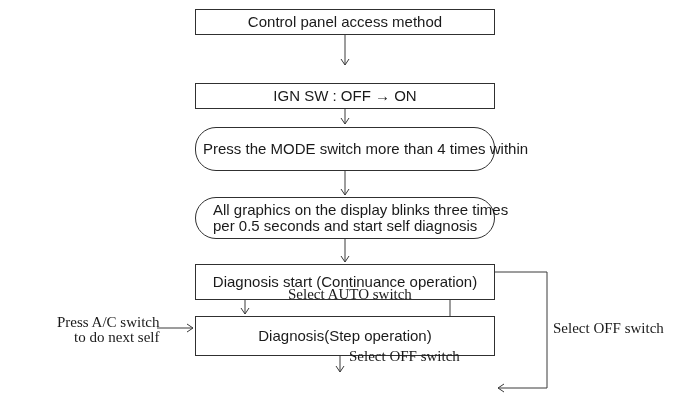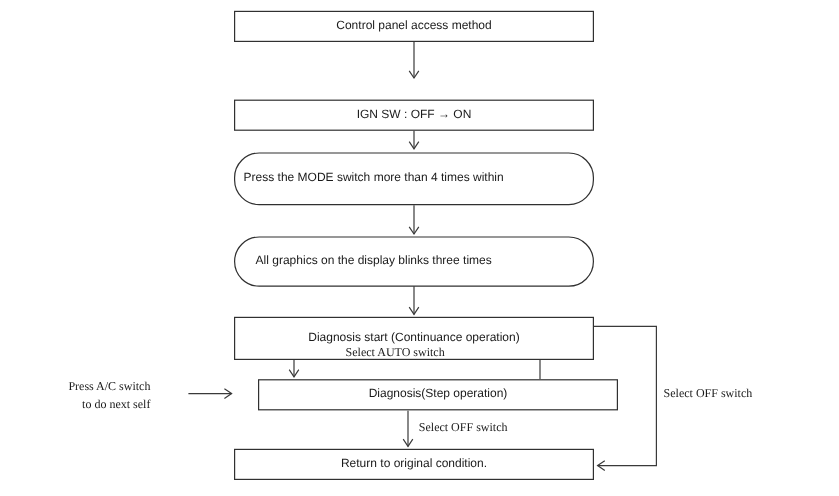--- a/index.html
+++ b/index.html
@@ -6,21 +6,21 @@
     margin: 0;
     padding: 0;
     background: #ffffff;
   }
   .canvas {
     position: relative;
     width: 699px;
     height: 413px;
     background: #ffffff;
     font-family: "Liberation Sans", sans-serif;
-    font-size: 10px;
+    font-size: 15px;
     color: #1a1a1a;
     overflow: hidden;
   }
   .connectors {
     position: absolute;
     left: 0;
     top: 0;
     width: 699px;
     height: 413px;
   }
@@ -87,34 +87,32 @@
 
   <div class="flow-box align-left multiline" style="top:127px; height:44px; padding-left:7px;">
     <div>
       <div>Press the MODE switch more than 4 times within</div>
     </div>
   </div>
 
   <div class="flow-box align-left multiline" style="top:197px; height:42px; padding-left:17px;">
     <div>
       <div>All graphics on the display blinks three times</div>
+      <div>per 0.5 seconds and start self diagnosis</div>
     </div>
   </div>
 
   <div class="flow-box" style="top:264px; height:36px;">
     <span>Diagnosis start (Continuance operation)</span>
   </div>
 
-  <div class="flow-box" style="top:316px; height:26px;margin-left:20px;">
+  <div class="flow-box" style="top:316px; height:40px;">
     <span>Diagnosis(Step operation)</span>
   </div>
 
-  <div class="flow-box" style="top:374px; height:26px;">
-    <span>Return to original condition.</span>
-  </div>
 
   <div class="flow-label" style="left:288px; top:287px;">Select AUTO switch</div>
 
   <div class="flow-label" style="left:349px; top:349px;">Select OFF switch</div>
 
   <div class="flow-label" style="left:553px; top:321px;">Select OFF switch</div>
 
   <div class="flow-label multiline" style="left:57px; top:315px;text-align:right;">
     <div>Press A/C switch</div>
     <div>to do next self</div>

